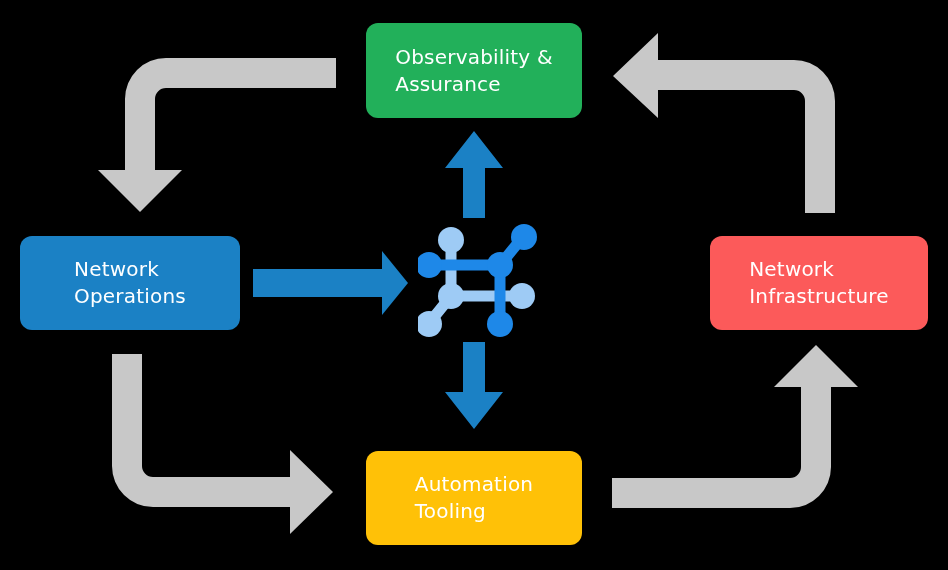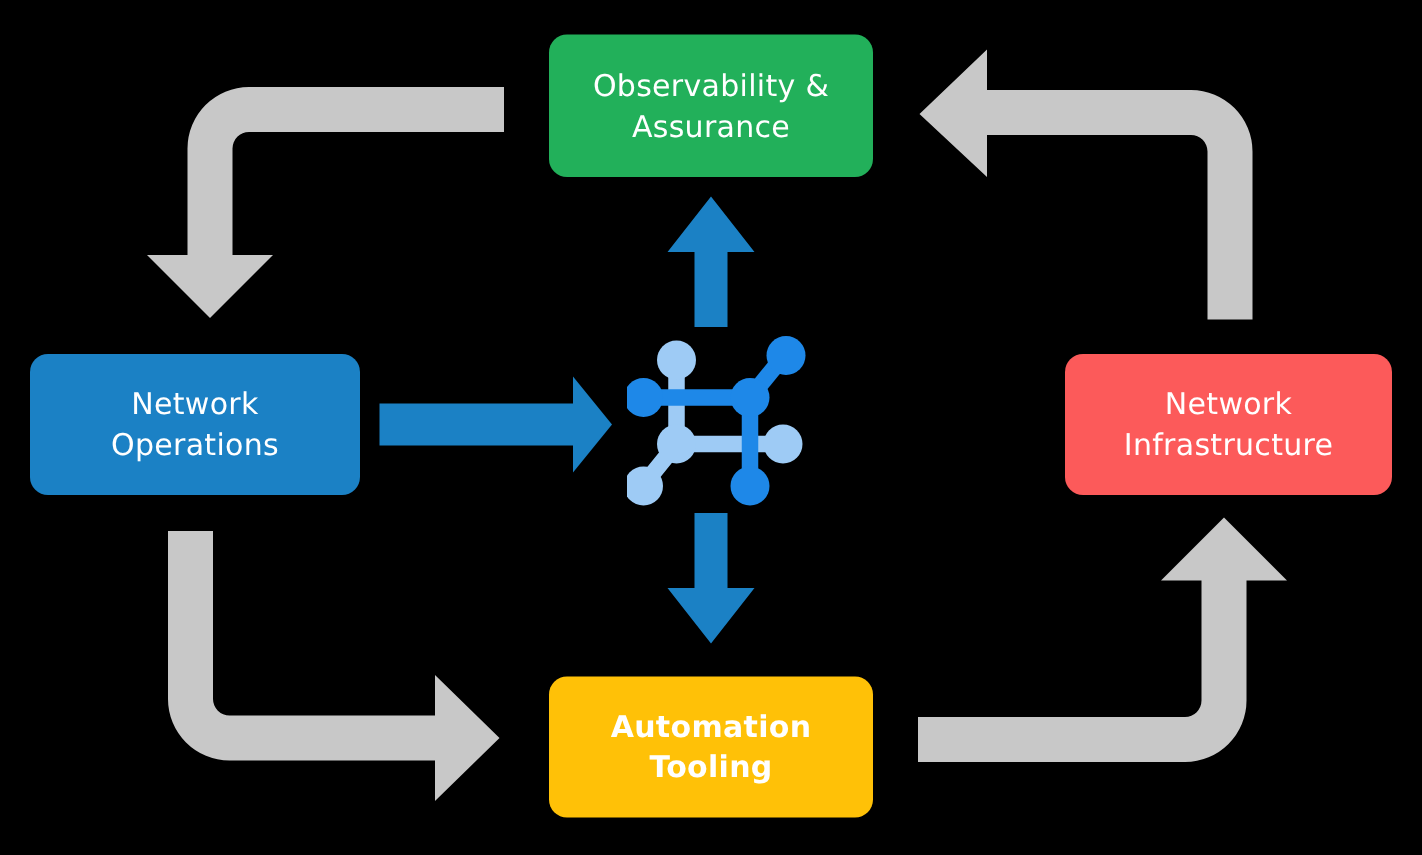--- a/index.html
+++ b/index.html
@@ -23,21 +23,20 @@
     top: 0;
     width: 948px;
     height: 570px;
   }
   .node-box {
     position: absolute;
     border-radius: 12px;
     display: flex;
     align-items: center;
     justify-content: center;
-    text-align: center;
     color: #ffffff;
     font-size: 20px;
     line-height: 1.35;
     font-weight: 400;
     letter-spacing: 0.2px;
     box-sizing: border-box;
     padding: 6px 10px;
   }
   .node-label {
     display: block;
@@ -154,18 +153,18 @@
   <div class="node-box" id="box-operations" style="background: rgb(27, 129, 197); color: rgb(255, 255, 255);">
     <span class="node-label">Network
 Operations</span>
   </div>
 
   <div class="node-box" id="box-infrastructure" style="background: rgb(252, 90, 90); color: rgb(255, 255, 255);">
     <span class="node-label">Network
 Infrastructure</span>
   </div>
 
-  <div class="node-box" id="box-automation" style="background: rgb(255, 193, 7); color: rgb(255, 255, 255); font-weight: bold;">
+  <div class="node-box" id="box-automation" style="background: rgb(255, 193, 7); color: rgb(255, 255, 255);">
     <span class="node-label">Automation
 Tooling</span>
   </div>
 
 </div>
 
 </body></html>

